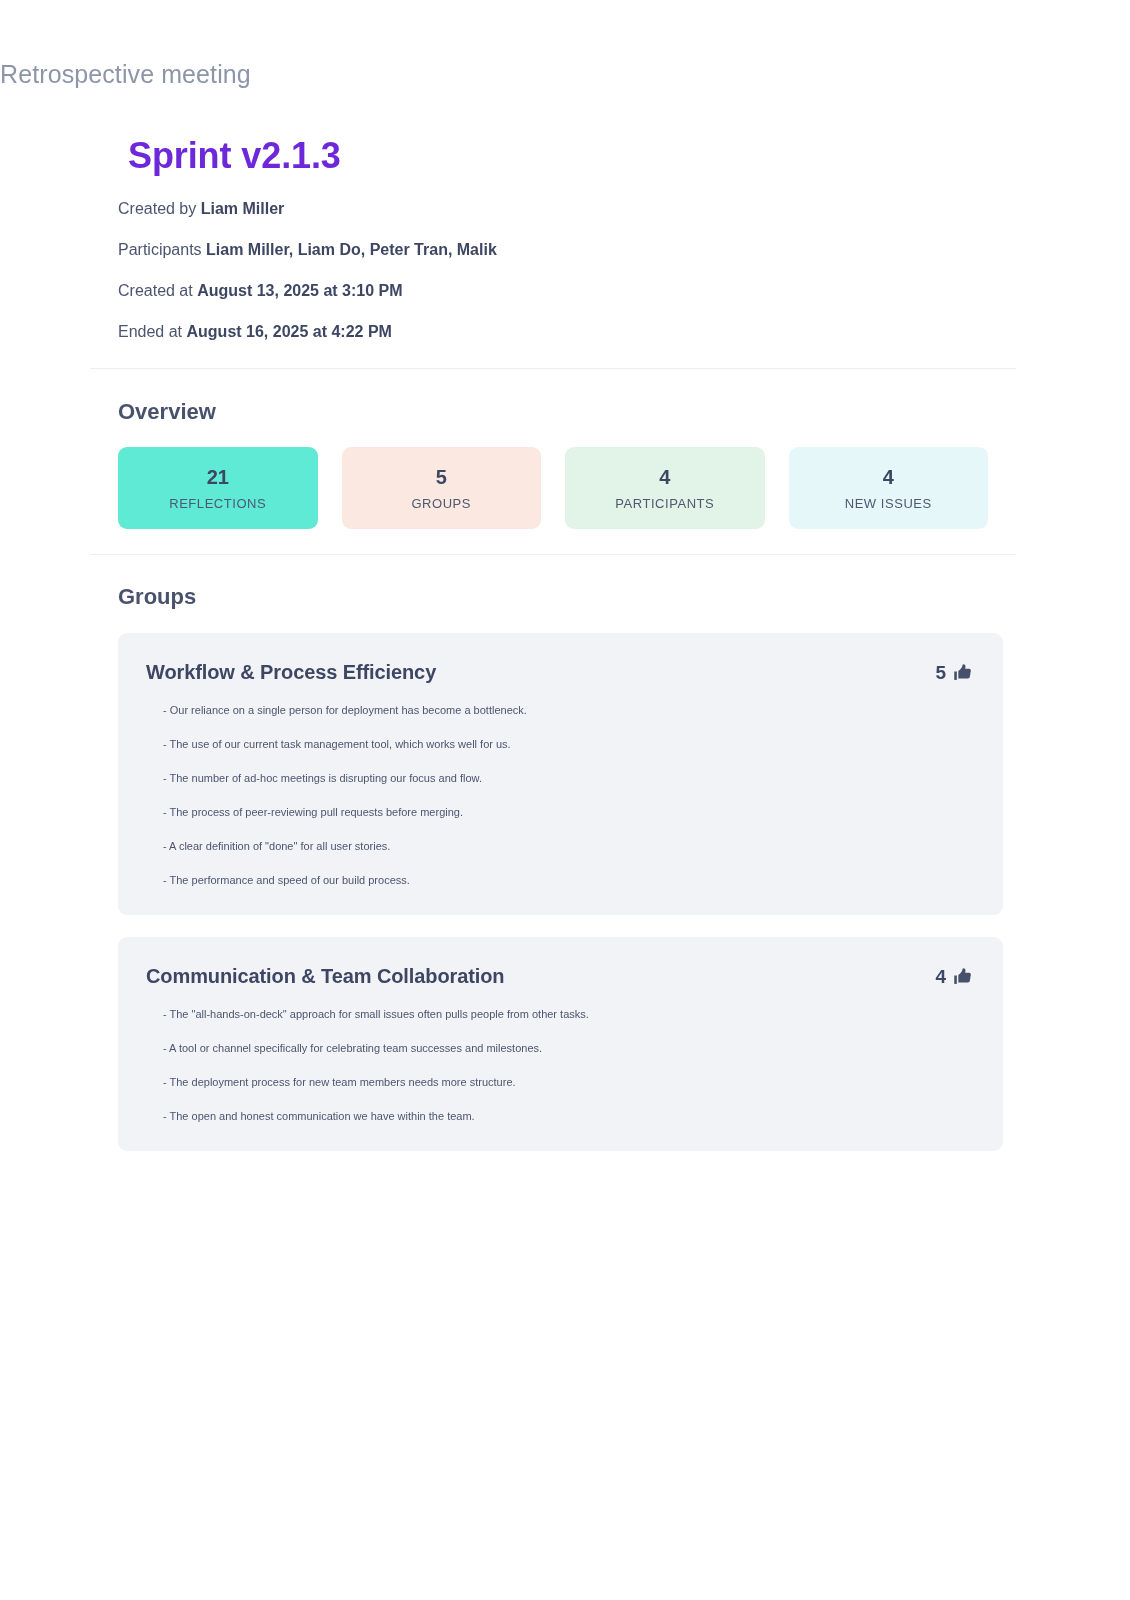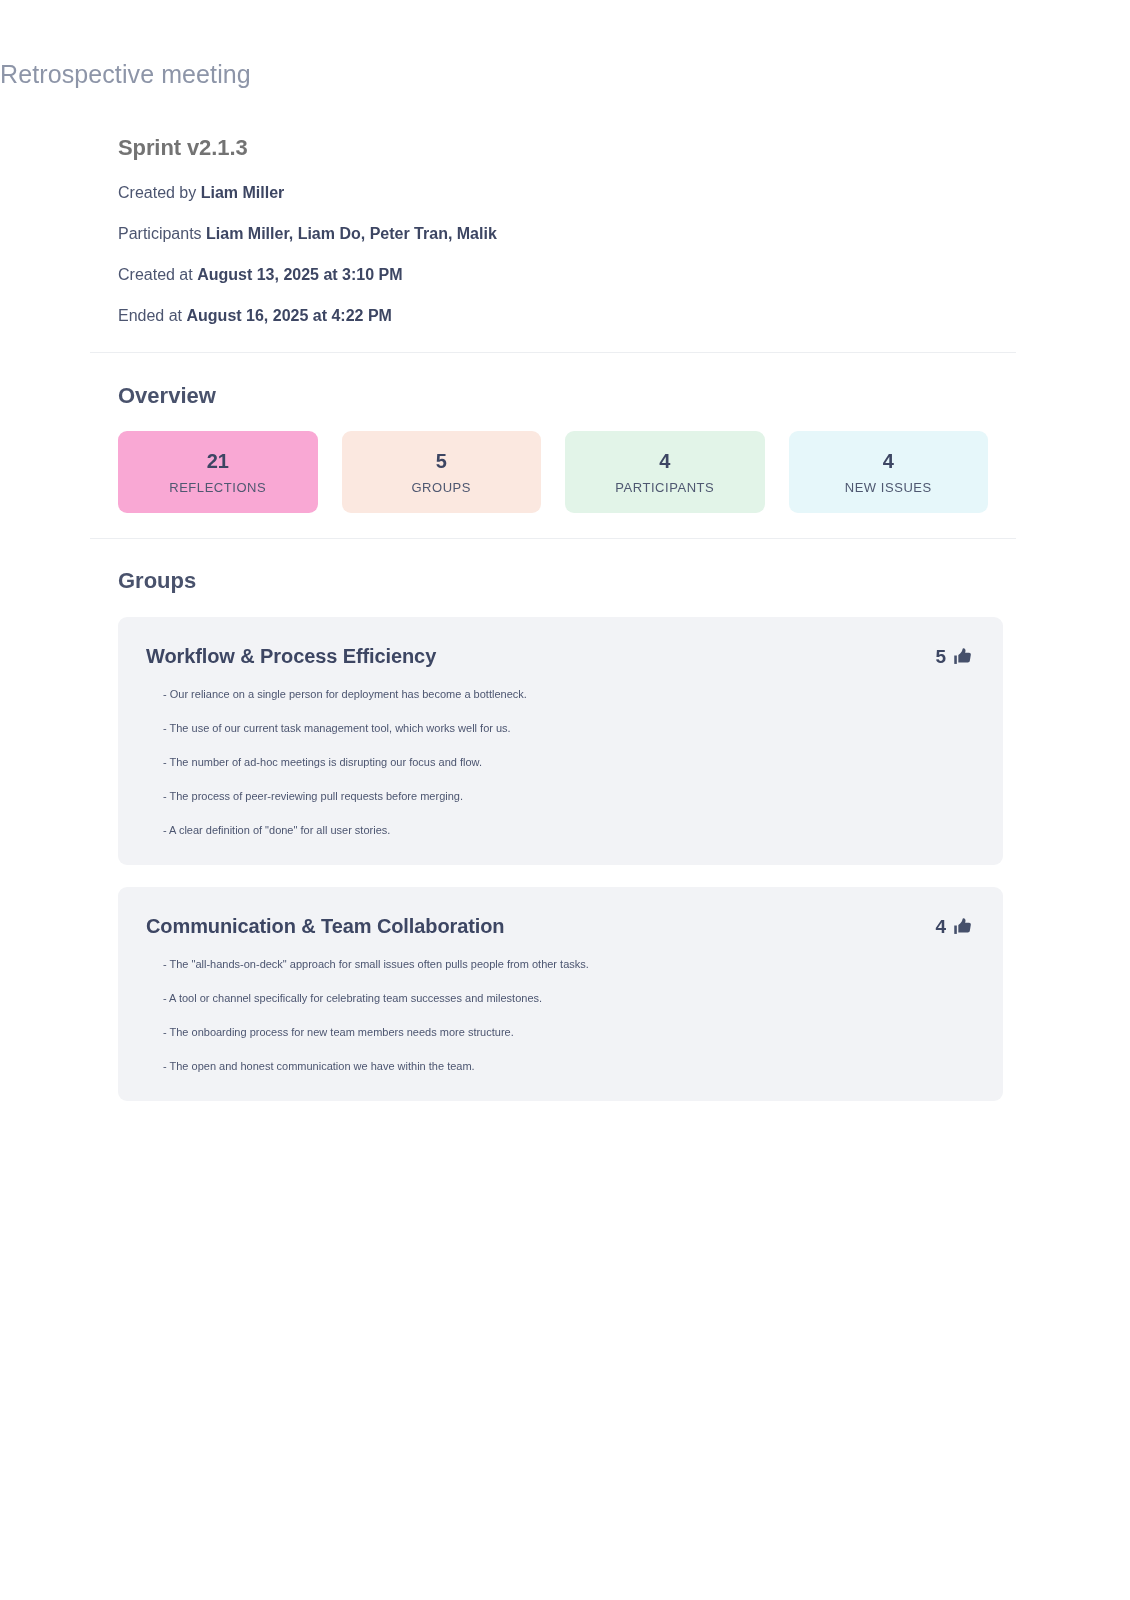--- a/index.html
+++ b/index.html
@@ -34,24 +34,24 @@
     padding-top: 60px;
     margin: 0 0 46px 0;
   }
 
   
   .content {
     padding: 0 118px 0 118px;
   }
 
   .sprint-title {
-    font-size: 22px;
-    font-weight: bold;
-    color: #737373;
-    margin: 0 0 22px 0;
+    font-size: 36px;
+    font-weight: bold;
+    color: #6d28d9;
+    margin: 0 0 22px 10px;
     letter-spacing: -0.1px;
   }
 
   .meta-row {
     font-size: 16px;
     color: #4c5570;
     margin: 0 0 21px 0;
     line-height: 1.25;
   }
   .meta-row:last-child { margin-bottom: 0; }
@@ -193,21 +193,21 @@
       <span class="meta-label">Ended at </span><span class="meta-value">August 16, 2025 at 4:22 PM</span>
     </div>
   </div>
 
   <hr class="divider divider-1">
 
   <div class="content">
     <h3 class="section-heading overview-heading">Overview</h3>
 
     <div class="stats" id="stats-container">
-        <div class="stat-card" style="background: #f9a8d4;">
+        <div class="stat-card" style="background: #5eead4;">
           <div class="stat-value">21</div>
           <div class="stat-label">REFLECTIONS</div>
         </div>
         <div class="stat-card" style="background: rgb(251, 232, 224);">
           <div class="stat-value">5</div>
           <div class="stat-label">GROUPS</div>
         </div>
         <div class="stat-card" style="background: rgb(226, 244, 232);">
           <div class="stat-value">4</div>
           <div class="stat-label">PARTICIPANTS</div>
@@ -237,38 +237,39 @@
                 </svg>
               </span>
             </div>
           </div>
           <ul class="group-items">
             <li class="group-item">- Our reliance on a single person for deployment has become a bottleneck.</li>
             <li class="group-item">- The use of our current task management tool, which works well for us.</li>
             <li class="group-item">- The number of ad-hoc meetings is disrupting our focus and flow.</li>
             <li class="group-item">- The process of peer-reviewing pull requests before merging.</li>
             <li class="group-item">- A clear definition of "done" for all user stories.</li>
+            <li class="group-item">- The performance and speed of our build process.</li>
           </ul>
         </div>
         <div class="group-card">
           <div class="group-head">
             <div class="group-title">Communication &amp; Team Collaboration</div>
             <div class="group-votes">
               <span>4</span>
               <span class="thumb-icon">
                 <svg viewBox="0 0 24 24" width="20" height="20" aria-hidden="true">
                   <path fill="#46506b" d="M1.5 10.2h3.1v10.1H1.5z"></path>
                   <path fill="#46506b" d="M6.4 9.6c1.6-1 2.9-2.3 3.9-3.9.6-1 .9-2 1.1-3.1.1-.7.7-1.2 1.4-1.1 1.3.2 2.2 1.3 2.2 2.6 0 .9-.2 1.8-.5 2.7h4.8c1.3 0 2.3 1.1 2.1 2.4l-1.2 7.2c-.2 1.2-1.2 2.1-2.4 2.1H6.4V9.6z"></path>
                 </svg>
               </span>
             </div>
           </div>
           <ul class="group-items">
             <li class="group-item">- The "all-hands-on-deck" approach for small issues often pulls people from other tasks.</li>
             <li class="group-item">- A tool or channel specifically for celebrating team successes and milestones.</li>
-            <li class="group-item">- The onboarding process for new team members needs more structure.</li>
+            <li class="group-item">- The deployment process for new team members needs more structure.</li>
             <li class="group-item">- The open and honest communication we have within the team.</li>
           </ul>
         </div>
       </div>
   </div>
 
 </div>
 
 </body></html>

